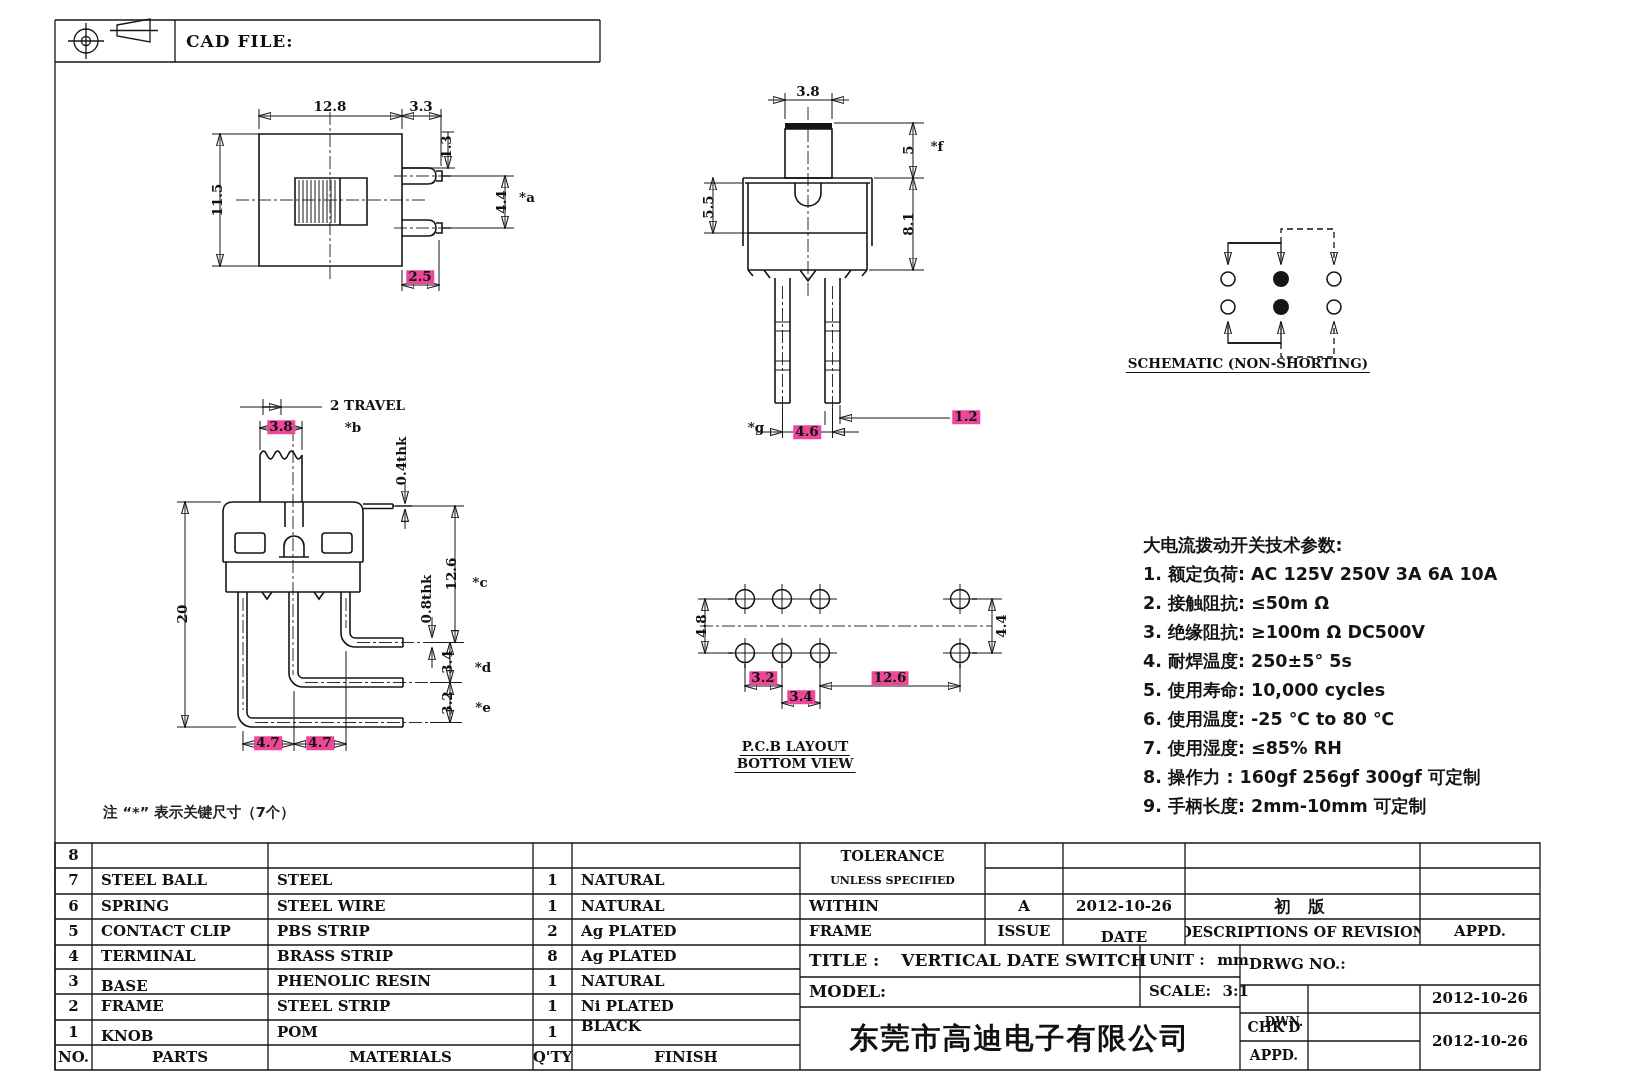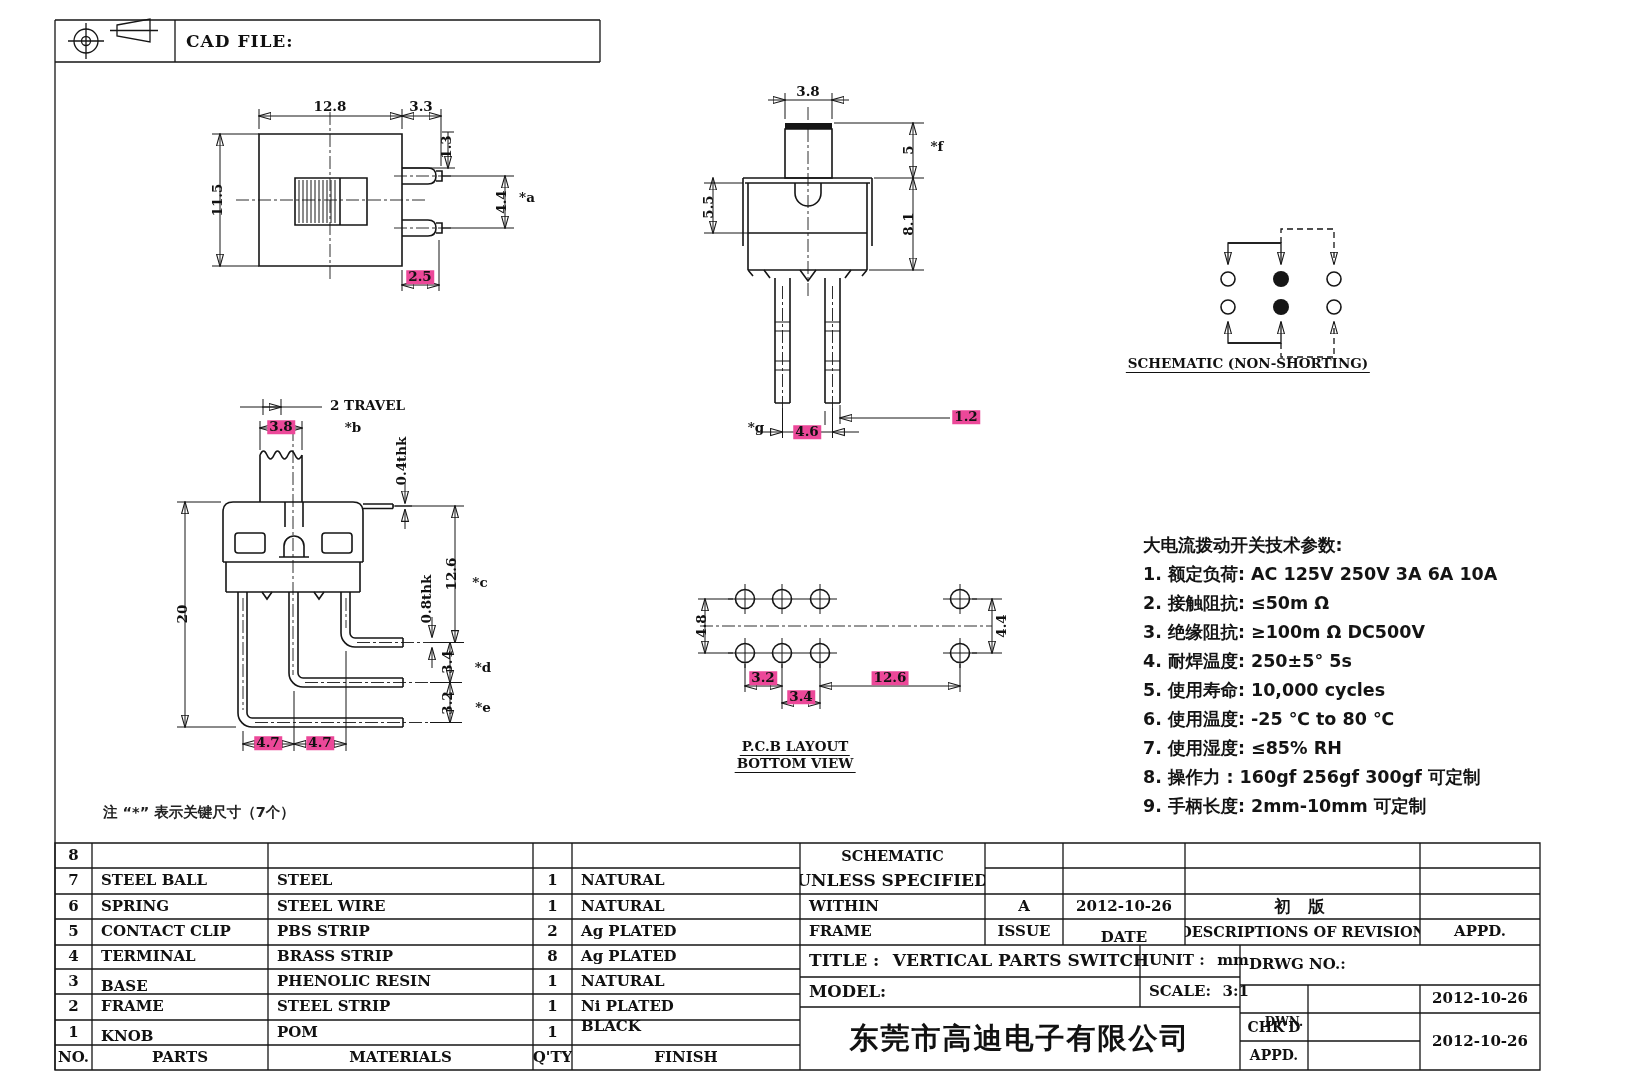--- a/index.html
+++ b/index.html
@@ -260,37 +260,37 @@
       <div class="cell c-center" style="left: 533px; width: 39px; top: 1020px; height: 25px;">1</div>
       <div class="cell c-left" style="left: 572px; width: 228px; top: 1020px; height: 14px;">BLACK</div>
       <div class="cell c-center" style="left: 55px; width: 37px; top: 1045px; height: 25px;">NO.</div>
       <div class="cell c-center" style="left: 92px; width: 176px; top: 1045px; height: 25px;">PARTS</div>
       <div class="cell c-center" style="left: 268px; width: 265px; top: 1045px; height: 25px;">MATERIALS</div>
       <div class="cell c-center" style="left: 533px; width: 39px; top: 1045px; height: 25px;">Q'TY</div>
       <div class="cell c-center" style="left: 572px; width: 228px; top: 1045px; height: 25px;">FINISH</div>
     </div>
 
 <div>
-  <div class="cell c-center" style="left:800px;top:843px;width:185px;height:25px;font-size:14.5px;">SCHEMATIC</div>
-  <div class="cell c-center" style="left:800px;top:868px;width:185px;height:26px;font-size:17px;">UNLESS   SPECIFIED</div>
+  <div class="cell c-center" style="left:800px;top:843px;width:185px;height:25px;font-size:14.5px;">TOLERANCE</div>
+  <div class="cell c-center" style="left:800px;top:868px;width:185px;height:26px;font-size:11px;">UNLESS   SPECIFIED</div>
   <div class="cell c-left" style="left:800px;top:894px;width:185px;height:25px;">WITHIN</div>
   <div class="cell c-left" style="left:800px;top:919px;width:185px;height:26px;">FRAME</div>
 
   <div class="cell c-center" style="left:985px;top:894px;width:78px;height:25px;">A</div>
   <div class="cell c-center" style="left:1063px;top:894px;width:122px;height:25px;">2012-10-26</div>
   <div class="cell c-center" style="left:1185px;top:894px;width:235px;height:25px;font-size:16.5px;letter-spacing:6px;">初  版</div>
   <div class="cell c-center" style="left:985px;top:919px;width:78px;height:26px;">ISSUE</div>
   <div class="cell c-center" style="left:1063px;top:919px;width:122px;height:38px;">DATE</div>
   <div class="cell c-center" style="left:1185px;top:919px;width:235px;height:26px;font-size:14.5px;">DESCRIPTIONS OF REVISION</div>
   <div class="cell c-center" style="left:1420px;top:919px;width:120px;height:26px;">APPD.</div>
 
   <div class="cell c-left" style="left:800px;top:945px;width:340px;height:32px;font-size:17px;align-items:center;">
     <span>TITLE :</span>
         <span class="gap"></span>
-    <span>VERTICAL PARTS SWITCH</span>
+    <span>VERTICAL DATE SWITCH</span>
   </div>
   <div class="cell c-left" style="left:1140px;top:945px;width:100px;height:32px;">
     <span>UNIT :</span>
         <span class="gap" style="width:14px;"></span>
     <span>mm</span>
   </div>
   <div class="cell c-left" style="left:1240px;top:945px;width:300px;height:40px;">DRWG NO.:</div>
 
   <div class="cell c-left" style="left:800px;top:977px;width:340px;height:30px;font-size:16.5px;">MODEL:</div>
   <div class="cell c-left" style="left:1140px;top:977px;width:100px;height:30px;">

